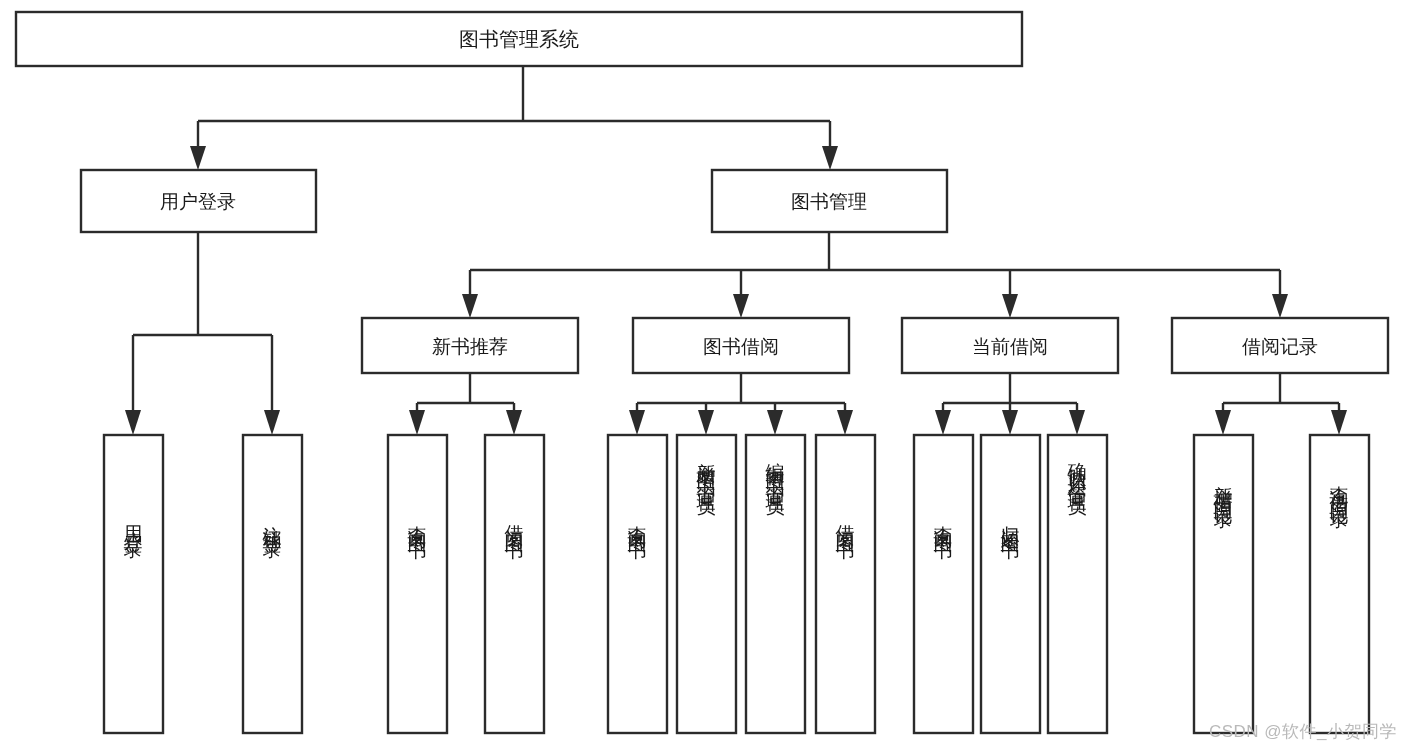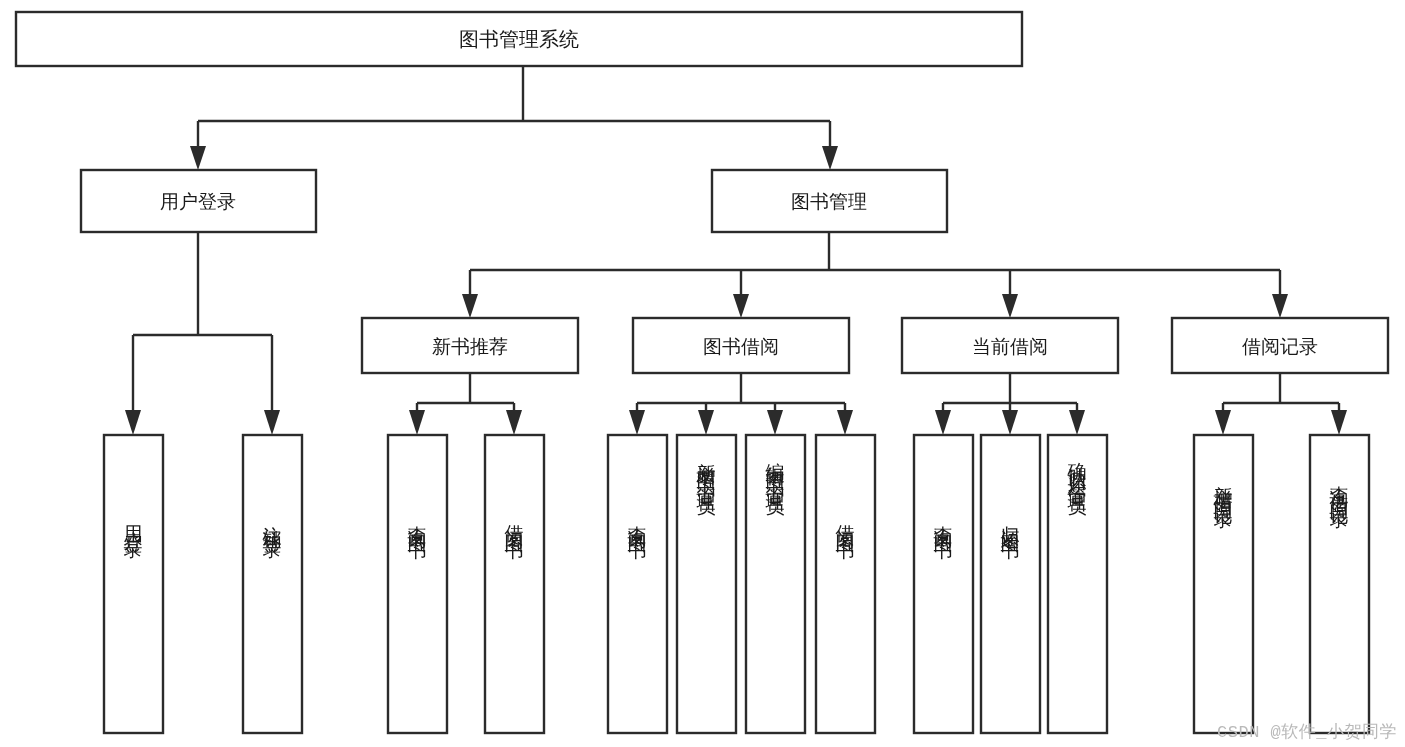--- a/index.html
+++ b/index.html
@@ -71,21 +71,21 @@
     line-height: 1.0;
     color: #1a1a1a;
     letter-spacing: 5px;
     white-space: nowrap;
     text-align: start;
   }
   .watermark {
     position: absolute;
     right: 8px;
     bottom: 4px;
-    font-family: Liberation Mono, monospace;
+    font-family: Liberation Sans, sans-serif;
     font-size: 17px;
     color: #b9b9b9;
     letter-spacing: 0.5px;
     white-space: nowrap;
     user-select: none;
   }
 </style>
 </head>
 <body>
 

